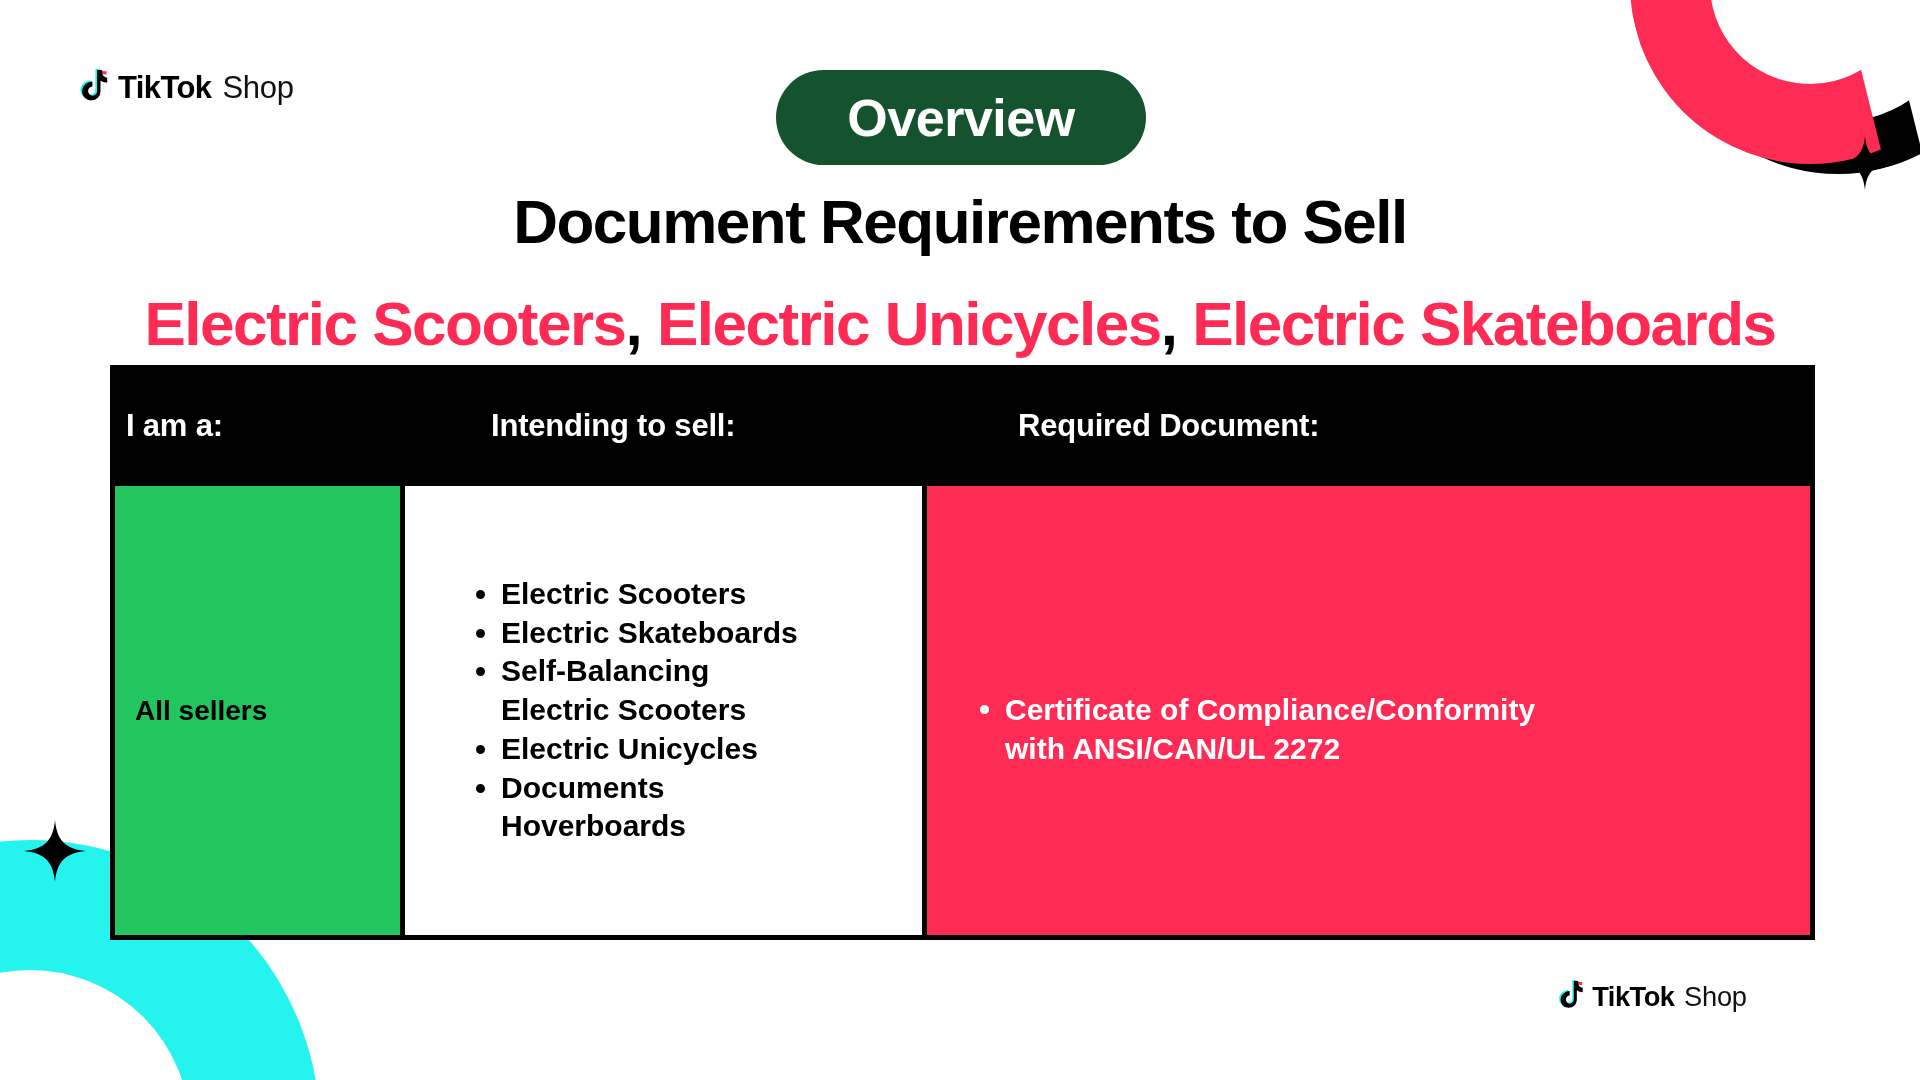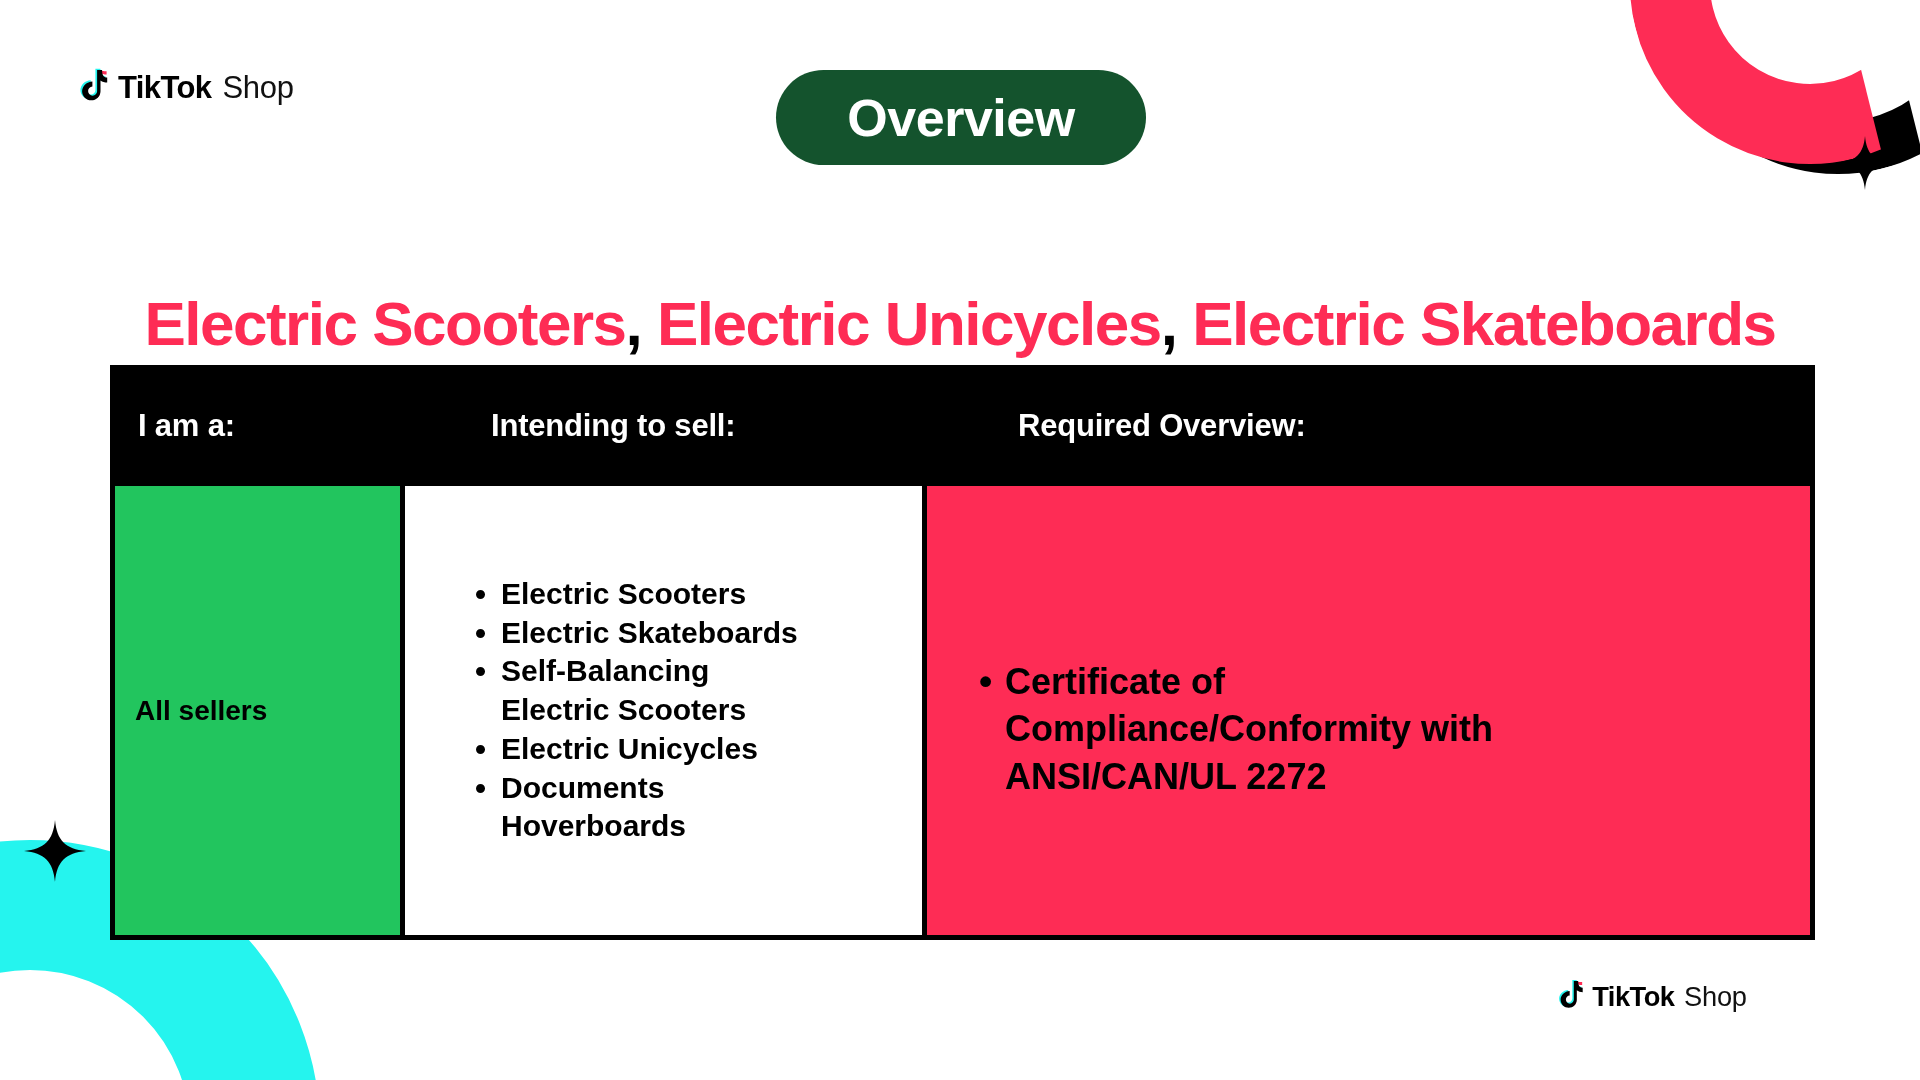--- a/index.html
+++ b/index.html
@@ -110,21 +110,21 @@
   .thead {
     height:121px; background:#000;
     display:flex; flex-direction:row;
     flex:0 0 121px;
   }
   .th {
     color:#fff; font-weight:bold; font-size:31px;
     letter-spacing:-0.2px; display:flex; align-items:center;
     font-family:"Liberation Sans", sans-serif;
   }
-  .th-1 { width:358px; padding-left:28px; }
+  .th-1 { width:358px; padding-left:16px; }
   .th-2 { width:525px; padding-left:23px; }
   .th-3 { flex:1; padding-left:25px; }
 
   .tbody { flex:1; display:flex; flex-direction:row; padding:0 5px 5px 5px; gap:5px; }
   .cell { display:flex; align-items:center; }
   .cell-seller {
     width:285px; background:#22c55e; color:#000;
     font-weight:bold; font-size:28px; padding-left:20px;
     font-family:"Liberation Sans", sans-serif;
   }
@@ -140,21 +140,21 @@
     content:"\2022"; position:absolute; left:4px; top:-1px;
     font-size:1.05em; line-height:inherit;
   }
   .cell-items ul.blist { margin-left:66px; }
   .cell-items ul.blist li {
     color:#000; font-size:30px; line-height:1.29; margin-bottom:0;
     max-width:330px;
   }
   .cell-docs ul.blist { margin-left:48px; margin-right:20px; }
   .cell-docs ul.blist li {
-    color:#000000; font-size:36px; line-height:1.31;
+    color:#ffffff; font-size:30px; line-height:1.31;
     max-width:585px;
     margin-top:37px;
   }
 </style>
 </head>
 <body>
 
 <div id="stage">
 
   <div class="deco">
@@ -188,31 +188,32 @@
       </svg>
     </span>
     <span class="logo-word">TikTok</span>
     <span class="logo-shop">Shop</span>
   </div>
 
   <div class="pill">
     <span class="pill-text">Overview</span>
   </div>
 
+  <div class="title">Document Requirements to Sell</div>
 
   <div class="subtitle">
     <span class="pinkpart">Electric Scooters</span><span class="comma">, </span><span class="pinkpart">Electric Unicycles</span><span class="comma">, </span><span class="pinkpart">Electric Skateboards</span>
   </div>
 
   <div class="table">
 
     <div class="thead">
       <div class="th th-1">I am a:</div>
       <div class="th th-2">Intending to sell:</div>
-      <div class="th th-3">Required Overview:</div>
+      <div class="th th-3">Required Document:</div>
     </div>
 
     <div class="tbody">
 
       <div class="cell cell-seller">All sellers</div>
 
       <div class="cell cell-items">
         <ul class="blist">
           <li>Electric Scooters</li>
           <li>Electric Skateboards</li>

